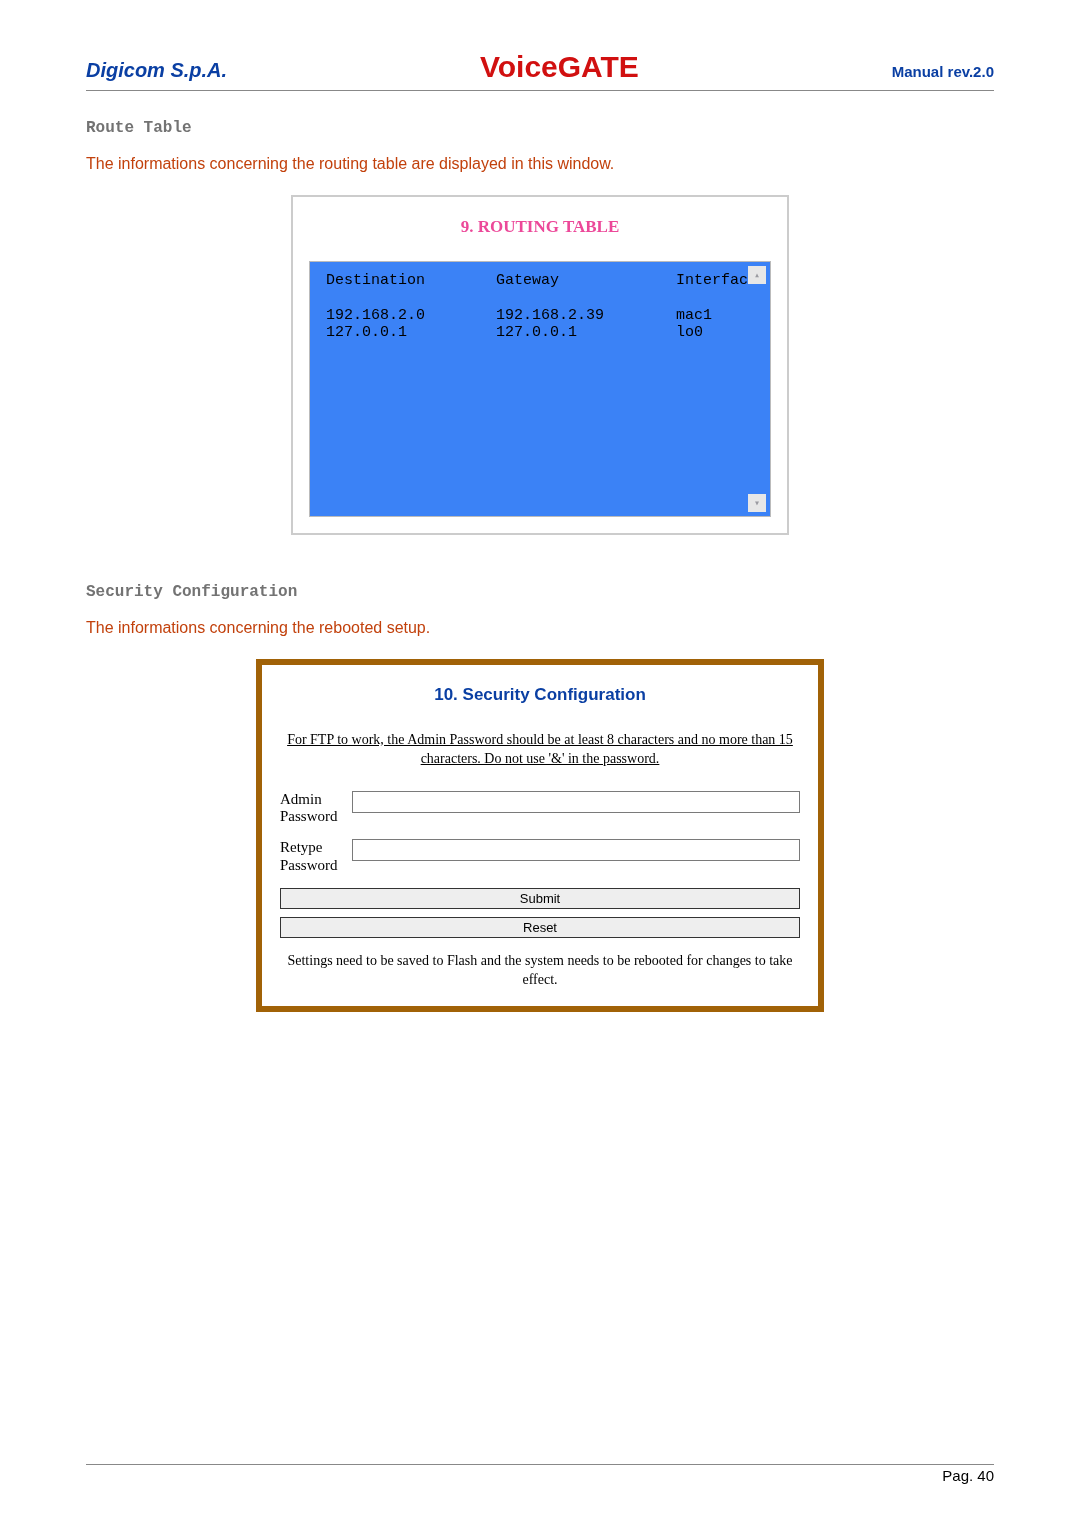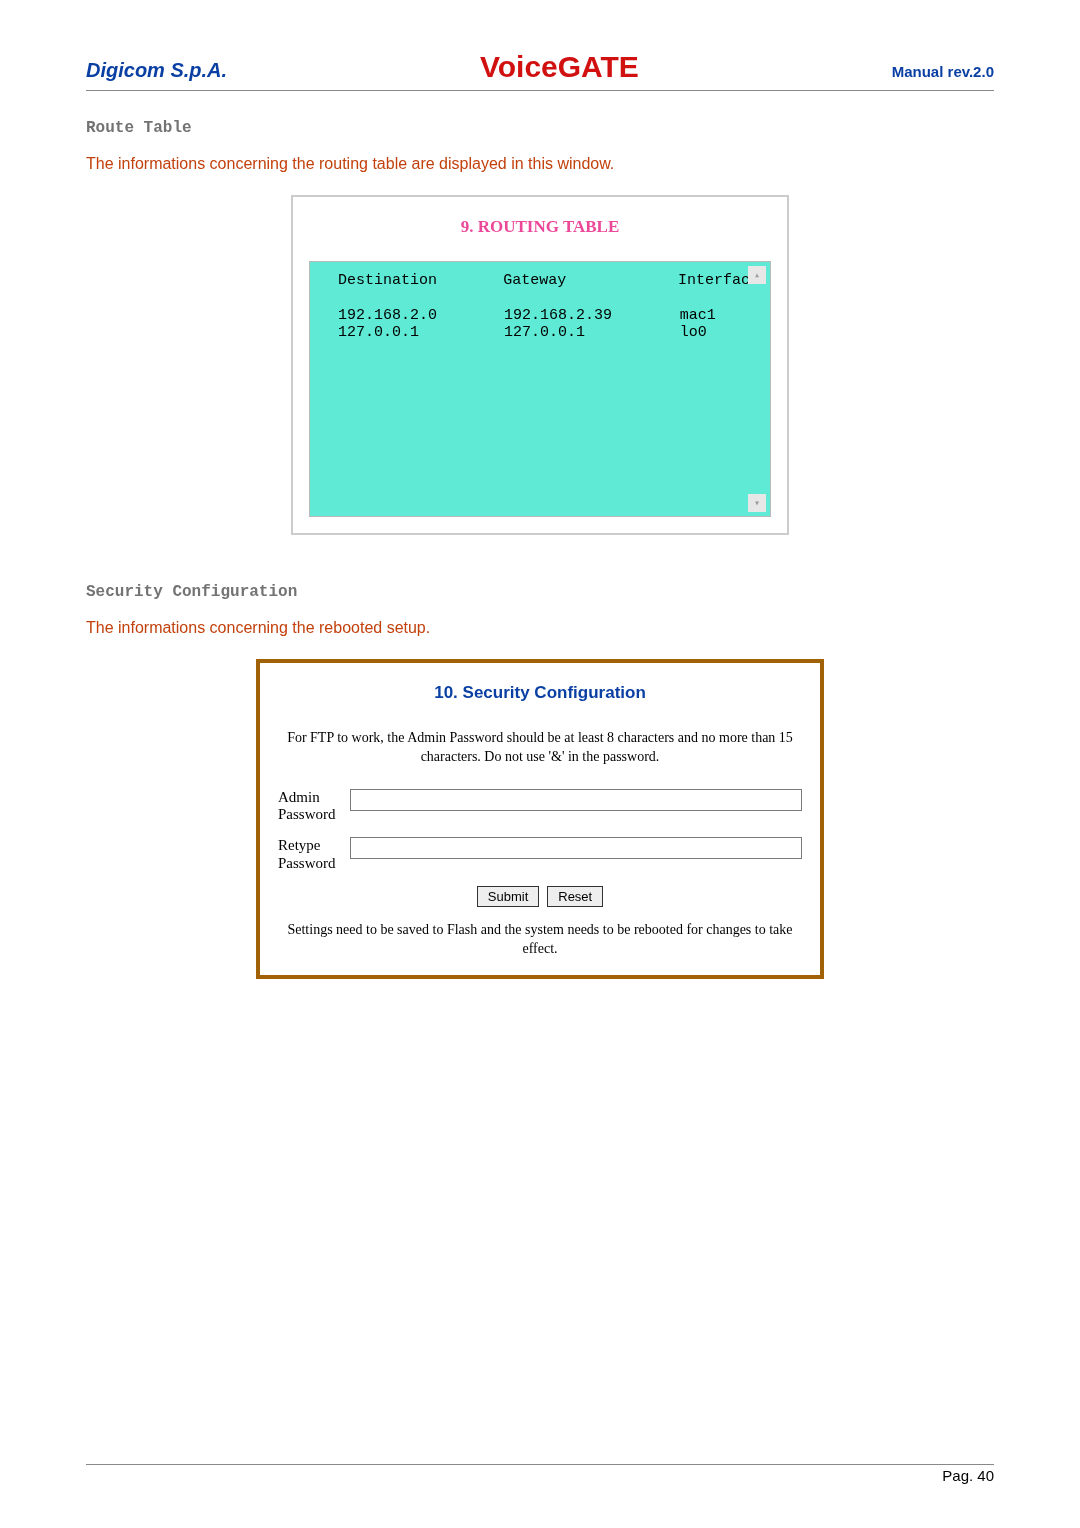--- a/index.html
+++ b/index.html
@@ -63,24 +63,24 @@
     font-weight: bold;
     font-size: 17px;
     font-family: "Times New Roman", serif;
     margin-bottom: 24px;
   }
   .routing-box-wrap {
     position: relative;
   }
   .routing-box {
     border: 1px solid #bbb;
-    background: #5eead4;
+    background: #3b82f6;
     font-family: "Courier New", monospace;
     font-size: 15px;
-    padding: 10px 12px 10px 28px;
+    padding: 10px 12px 10px 16px;
     height: 256px;
     position: relative;
   }
   .route-headers, .route-row {
     display: flex;
   }
   .route-headers { margin-bottom: 18px; }
   .col-dest { width: 170px; }
   .col-gw { width: 180px; }
   .col-if { width: 80px; }
@@ -96,64 +96,64 @@
     align-items: center;
     justify-content: center;
     pointer-events: none;
   }
   .scroll-up { top: 4px; }
   .scroll-down { bottom: 4px; }
   
   .security-panel {
     width: 568px;
     margin: 4px auto;
-    border: 4px solid #a16207;
+    border: 6px solid #a16207;
     background: #fff;
     padding: 20px 18px 16px 18px;
   }
   .security-title {
     text-align: center;
     color: #0a3fa3;
     font-weight: bold;
     font-size: 17px;
     font-family: Arial, sans-serif;
     margin-bottom: 26px;
   }
   .security-note, .security-footer {
     font-size: 14px;
     text-align: center;
     font-family: "Times New Roman", serif;
     color: #000;
     line-height: 1.35;
   }
-  .security-note { margin-bottom: 22px; }
+  .security-note { margin-bottom: 22px; text-decoration: underline; }
   .form-row {
     display: flex;
     align-items: flex-start;
     margin-bottom: 14px;
   }
   .form-label {
     font-family: "Times New Roman", serif;
     font-size: 15px;
     line-height: 1.15;
     width: 72px;
   }
   .form-label span { display: block; }
   .form-input {
     flex: 1;
     height: 22px;
     border: 1px solid #7a7a7a;
     background: #fff;
   }
   .button-row {
     display: flex;
-    justify-content: center;
     gap: 8px;
     margin-bottom: 14px;
     margin-top: 4px;
+    flex-direction: column;
   }
   .btn {
     font-family: Arial, sans-serif;
     font-size: 13px;
     border: 1px solid #333;
     background: #eee;
     padding: 2px 10px;
     cursor: pointer;
   }
   .page-footer {

